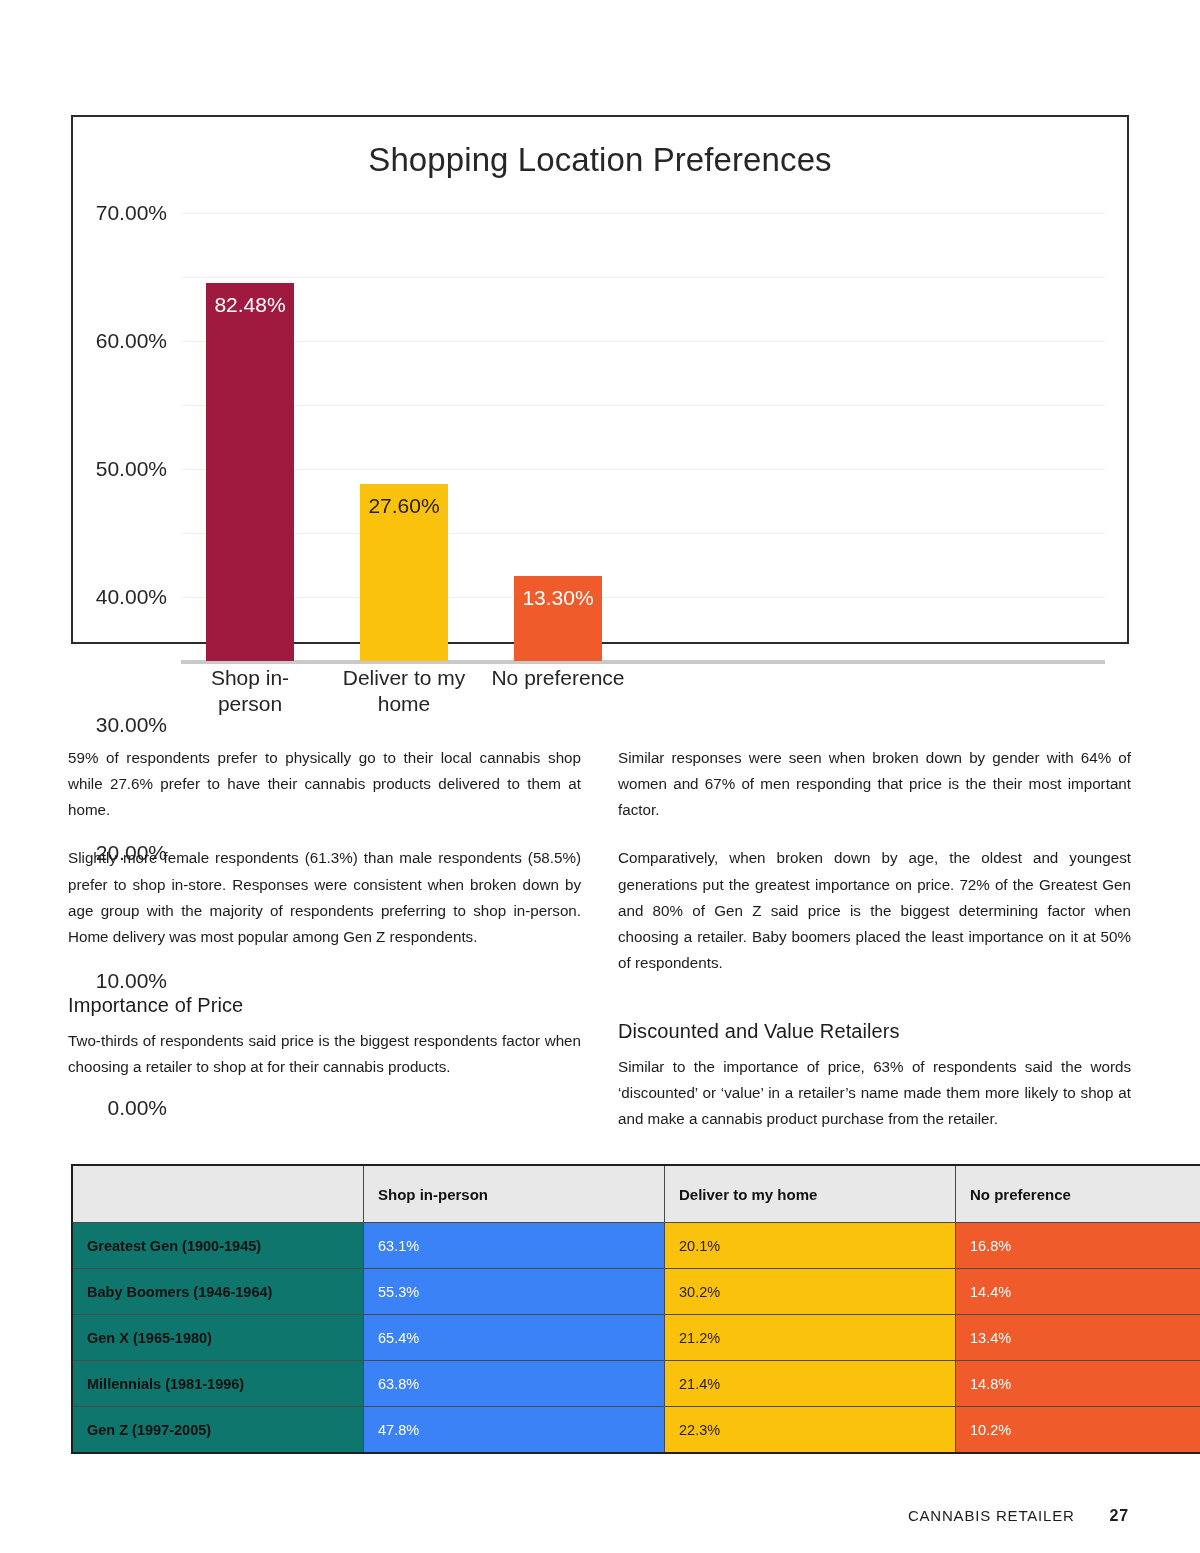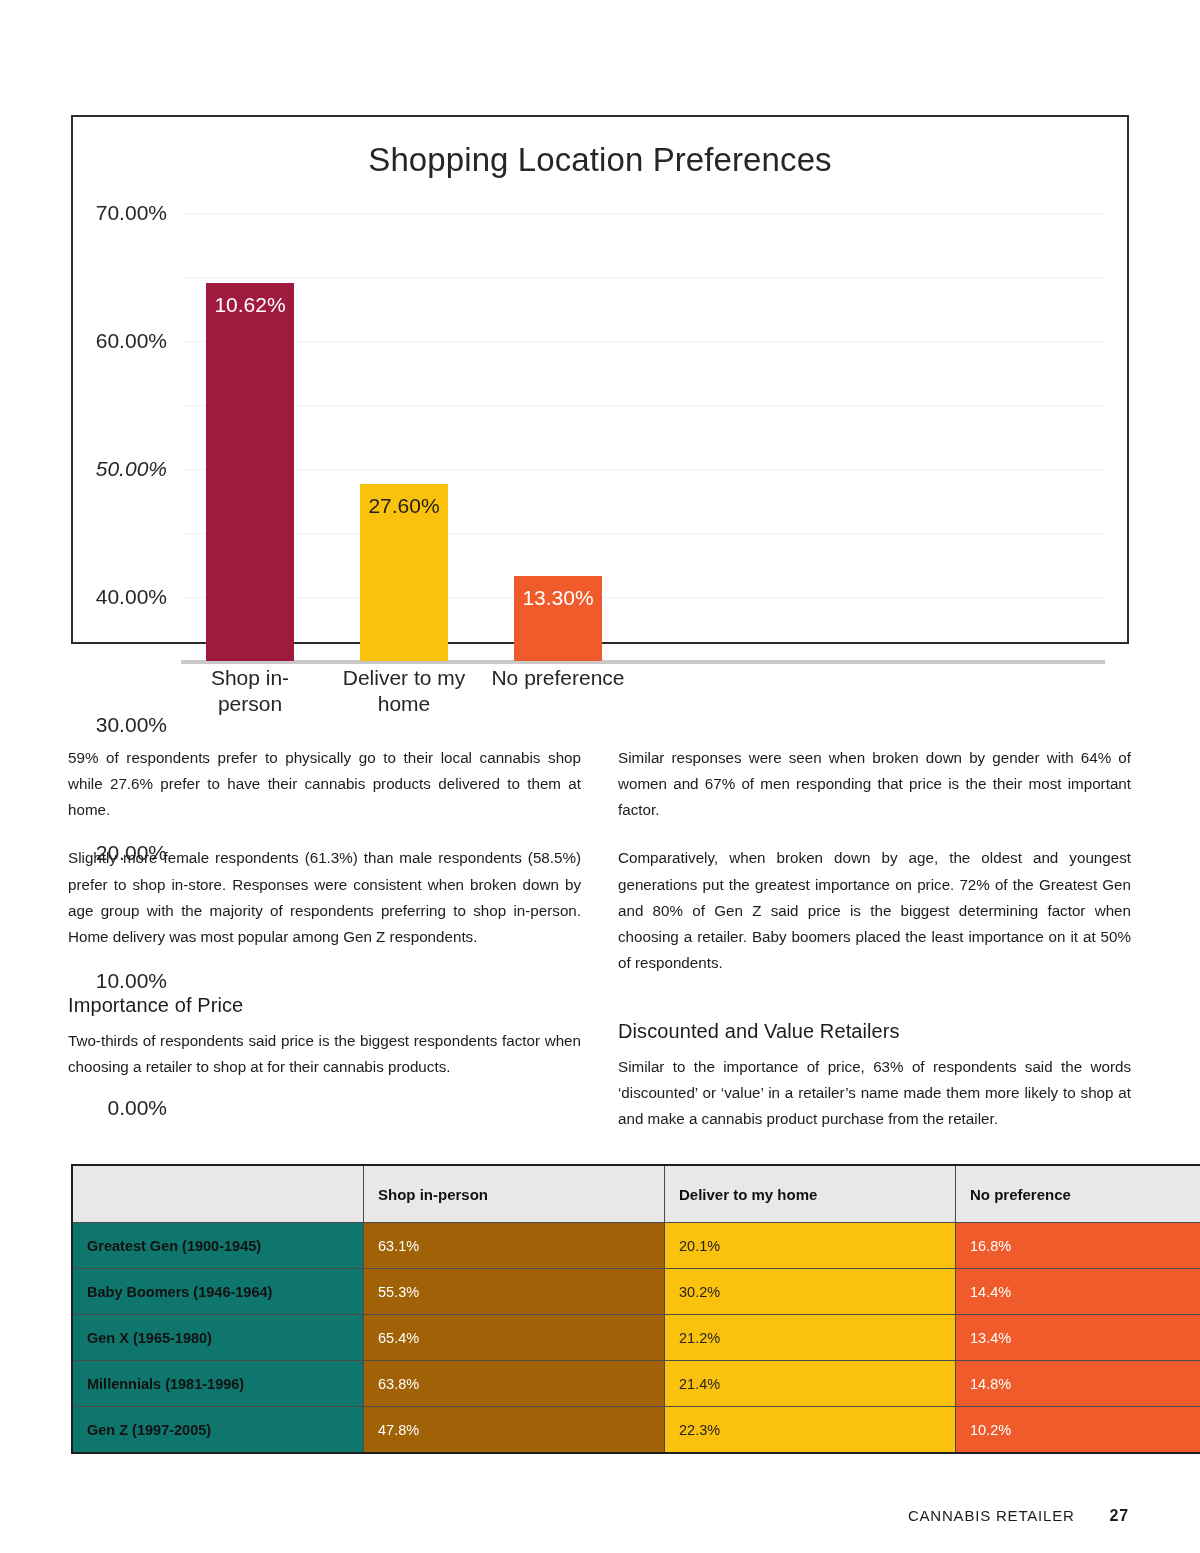--- a/index.html
+++ b/index.html
@@ -149,21 +149,21 @@
     height: 56px;
     color: #111;
   }
   .data-table th.corner { background: #e8e8e8; }
   td.rowhead {
     background: #0f766e;
     font-weight: bold;
     color: #111;
     font-size: 14.5px;
   }
-  td.c-maroon { background: #a16207; color: #ffffff; }
+  td.c-maroon { background: #3b82f6; color: #ffffff; }
   td.c-yellow { background: #FBC20D; color: #231f20; }
   td.c-orange { background: #EF5B2B; color: #ffffff; }
 
   
   .footer {
     position: absolute;
     right: 71px;
     bottom: 28px;
     display: flex;
     align-items: baseline;
@@ -191,31 +191,31 @@
       <div class="grid-line" style="top: 320px;">
         <div class="y-tick" style="top: 320px;">20.00%</div>
       </div>
       <div class="grid-line" style="top: 256px;">
         <div class="y-tick" style="top: 256px;">30.00%</div>
       </div>
       <div class="grid-line" style="top: 192px;">
         <div class="y-tick" style="top: 192px;">40.00%</div>
       </div>
       <div class="grid-line" style="top: 128px;">
-        <div class="y-tick" style="top: 128px; font-style: italic;">50.00%</div>
+        <div class="y-tick" style="top: 128px;">50.00%</div>
       </div>
       <div class="grid-line" style="top: 64px;">
         <div class="y-tick" style="top: 64px;">60.00%</div>
       </div>
       <div class="grid-line" style="top: 0px;">
         <div class="y-tick" style="top: 0px;">70.00%</div>
       </div>
       <div class="bars-layer">
         <div class="bar" style="left: 25px; height: 377.6px; background: rgb(160, 26, 64);">
-          <div class="bar-value" style="color: rgb(255, 255, 255);">10.62%</div>
+          <div class="bar-value" style="color: rgb(255, 255, 255);">82.48%</div>
         </div>
         <div class="bar" style="left: 179px; height: 176.64px; background: rgb(251, 194, 13);">
           <div class="bar-value" style="color: rgb(35, 31, 32);">27.60%</div>
         </div>
         <div class="bar" style="left: 333px; height: 85.12px; background: rgb(239, 91, 43);">
           <div class="bar-value" style="color: rgb(255, 255, 255);">13.30%</div>
         </div>
       </div>
   <div class="cat-label" style="left: 0px; width: 138px;">Shop in-person</div>
       <div class="cat-label" style="left: 154px; width: 138px;">Deliver to my home</div>

